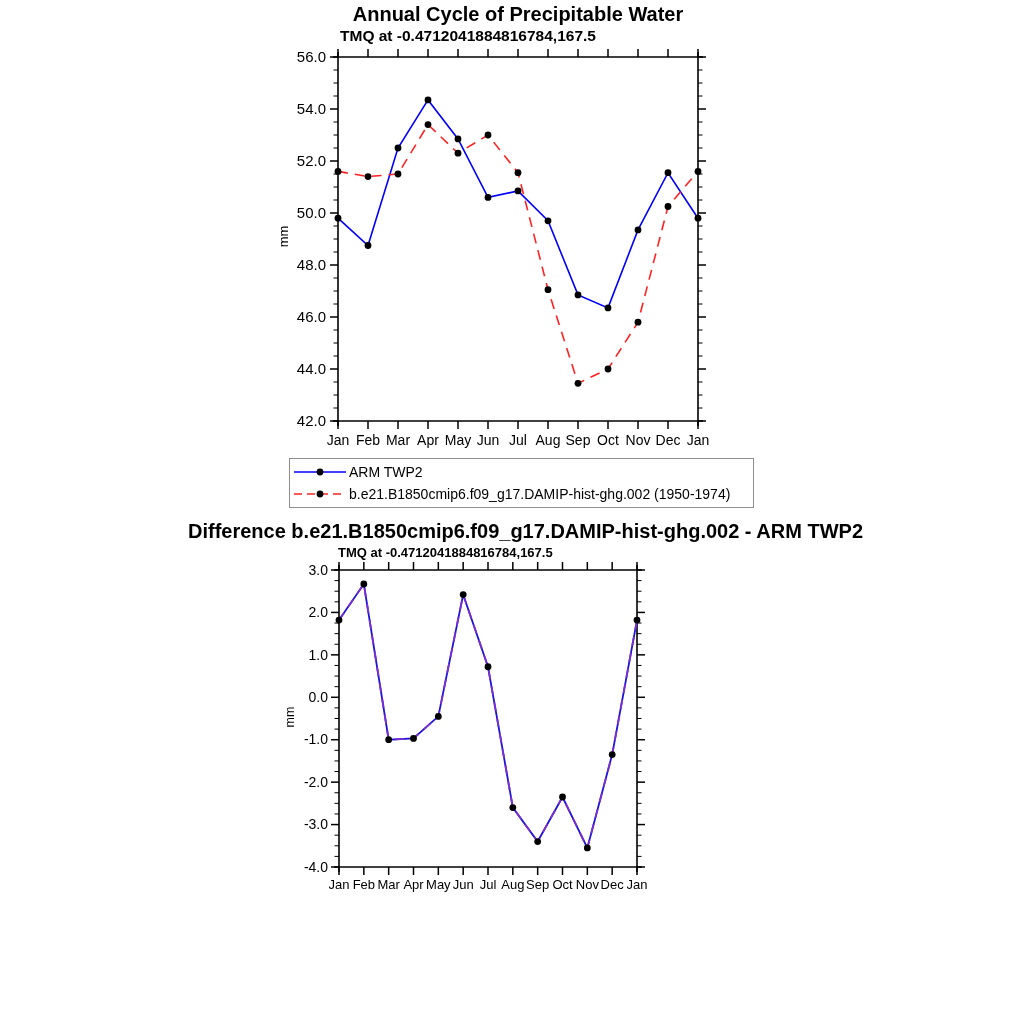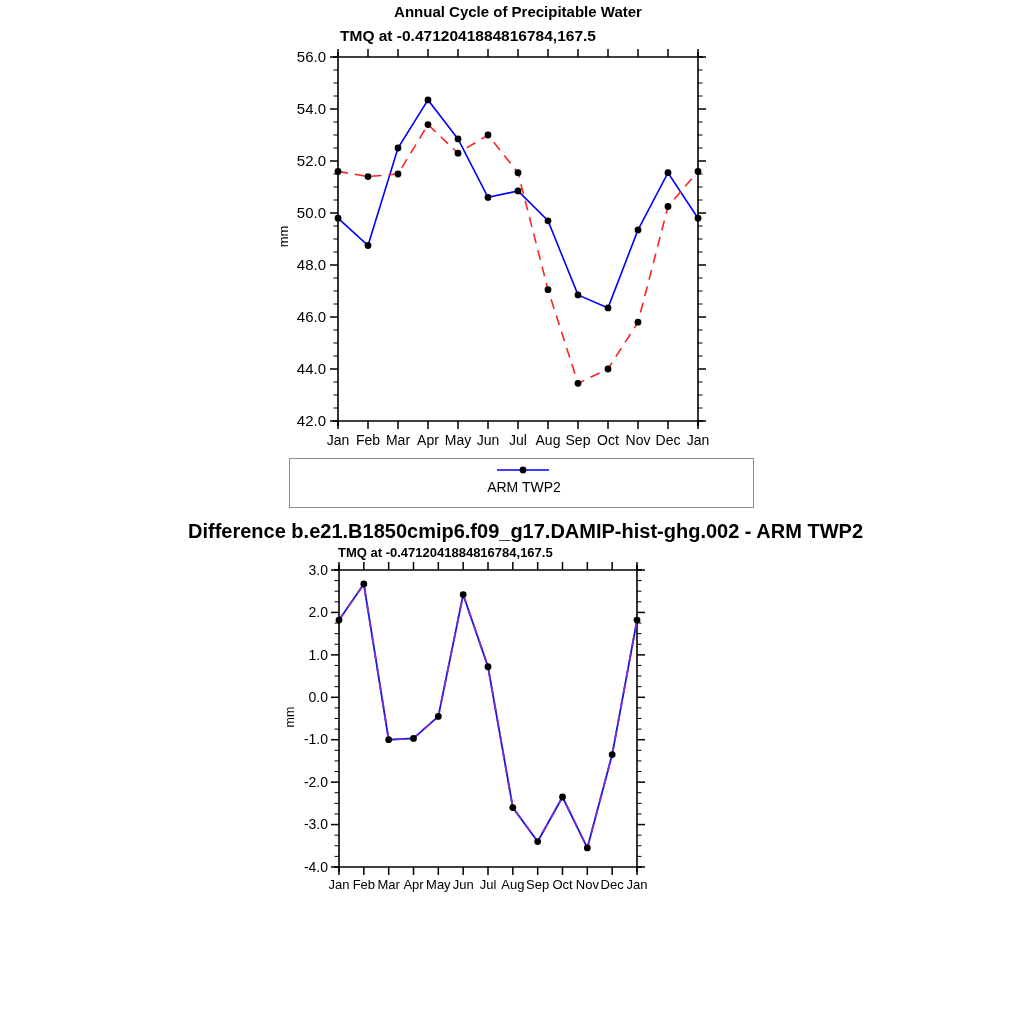--- a/index.html
+++ b/index.html
@@ -1,30 +1,30 @@
 <!DOCTYPE html>
 <html><head>
 <meta charset="utf-8">
 <style>
   html,body{margin:0;padding:0;background:#ffffff;}
   .canvas{position:relative;width:1024px;height:1024px;background:#ffffff;overflow:hidden;
           font-family:"Liberation Sans","DejaVu Sans",sans-serif;color:#000;}
   #plots{position:absolute;left:0;top:0;}
   .chart-title{position:absolute;text-align:center;font-weight:bold;white-space:nowrap;}
-  #c1-title{left:268px;top:3px;width:500px;font-size:15px;}
+  #c1-title{left:268px;top:3px;width:500px;font-size:20px;}
   #c2-title{left:188px;top:520px;width:600px;font-size:20px;}
   .chart-sub{position:absolute;white-space:nowrap;font-weight:bold;}
   #c1-sub{left:340px;top:27px;font-size:15.5px;}
   #c2-sub{left:338px;top:545px;font-size:13px;}
   .ylab{position:absolute;width:40px;text-align:center;transform:rotate(-90deg);}
   #c1-ylab{left:263px;top:229px;font-size:13px;}
   #c2-ylab{left:270px;top:710px;font-size:12.5px;}
   #legend{position:absolute;left:289px;top:458px;width:465px;height:50px;
           border:1px solid #8f8f8f;box-sizing:border-box;padding:2px 0 0 3px;background:#fff;}
-  .lrow{display:flex;align-items:center;height:22px;flex-direction:column;}
+  .lrow{display:flex;align-items:center;height:22px;}
   .lrow svg{flex:0 0 auto;display:block;}
   .lrow span{font-size:14px;margin-left:2px;white-space:nowrap;}
 </style>
 </head>
 <body>
 
 <div class="canvas">
 
   <svg id="plots" width="1024" height="1024">
       <g>
@@ -323,19 +323,26 @@
   <div class="ylab" id="c1-ylab">mm</div>
 
   <div id="legend">
     <div class="lrow">
       <svg width="54" height="18">
         <line x1="1" y1="9" x2="53" y2="9" stroke="#0000ff" stroke-width="1.6"></line>
         <circle cx="27" cy="9" r="3.4" fill="#000000"></circle>
       </svg>
       <span>ARM TWP2</span>
     </div>
+    <div class="lrow">
+      <svg width="54" height="18">
+        <line x1="1" y1="9" x2="53" y2="9" stroke="#ff2222" stroke-width="1.6" stroke-dasharray="8,5"></line>
+        <circle cx="27" cy="9" r="3.4" fill="#000000"></circle>
+      </svg>
+      <span>b.e21.B1850cmip6.f09_g17.DAMIP-hist-ghg.002 (1950-1974)</span>
+    </div>
   </div>
 
   <div class="chart-title" id="c2-title">Difference b.e21.B1850cmip6.f09_g17.DAMIP-hist-ghg.002 - ARM TWP2</div>
   <div class="chart-sub" id="c2-sub">TMQ at -0.4712041884816784,167.5</div>
   <div class="ylab" id="c2-ylab">mm</div>
 
 </div>
 
 </body></html>

